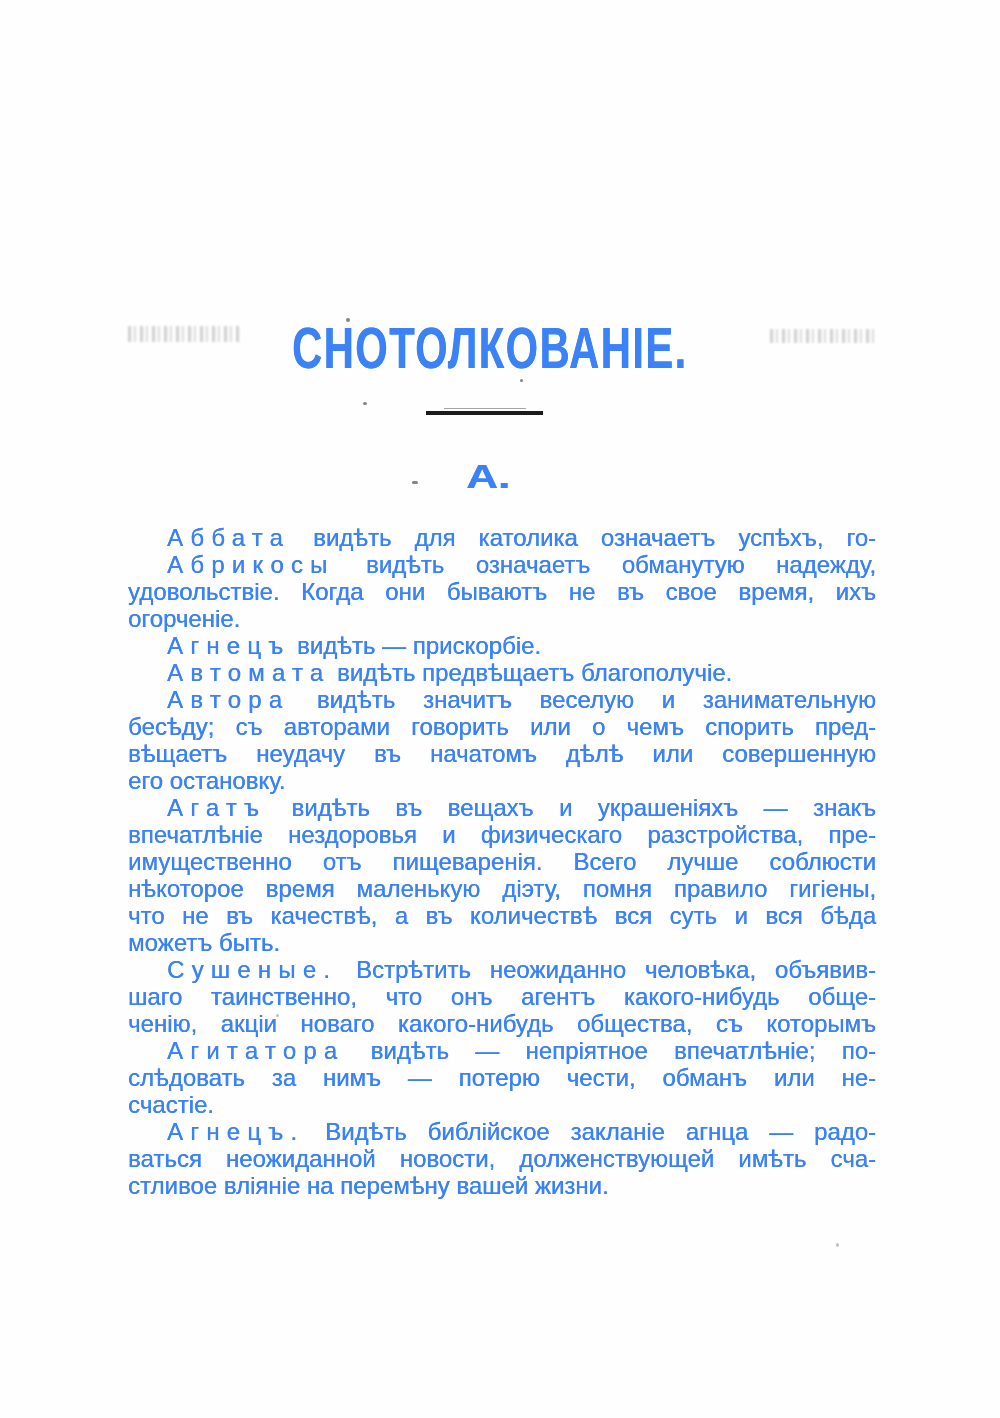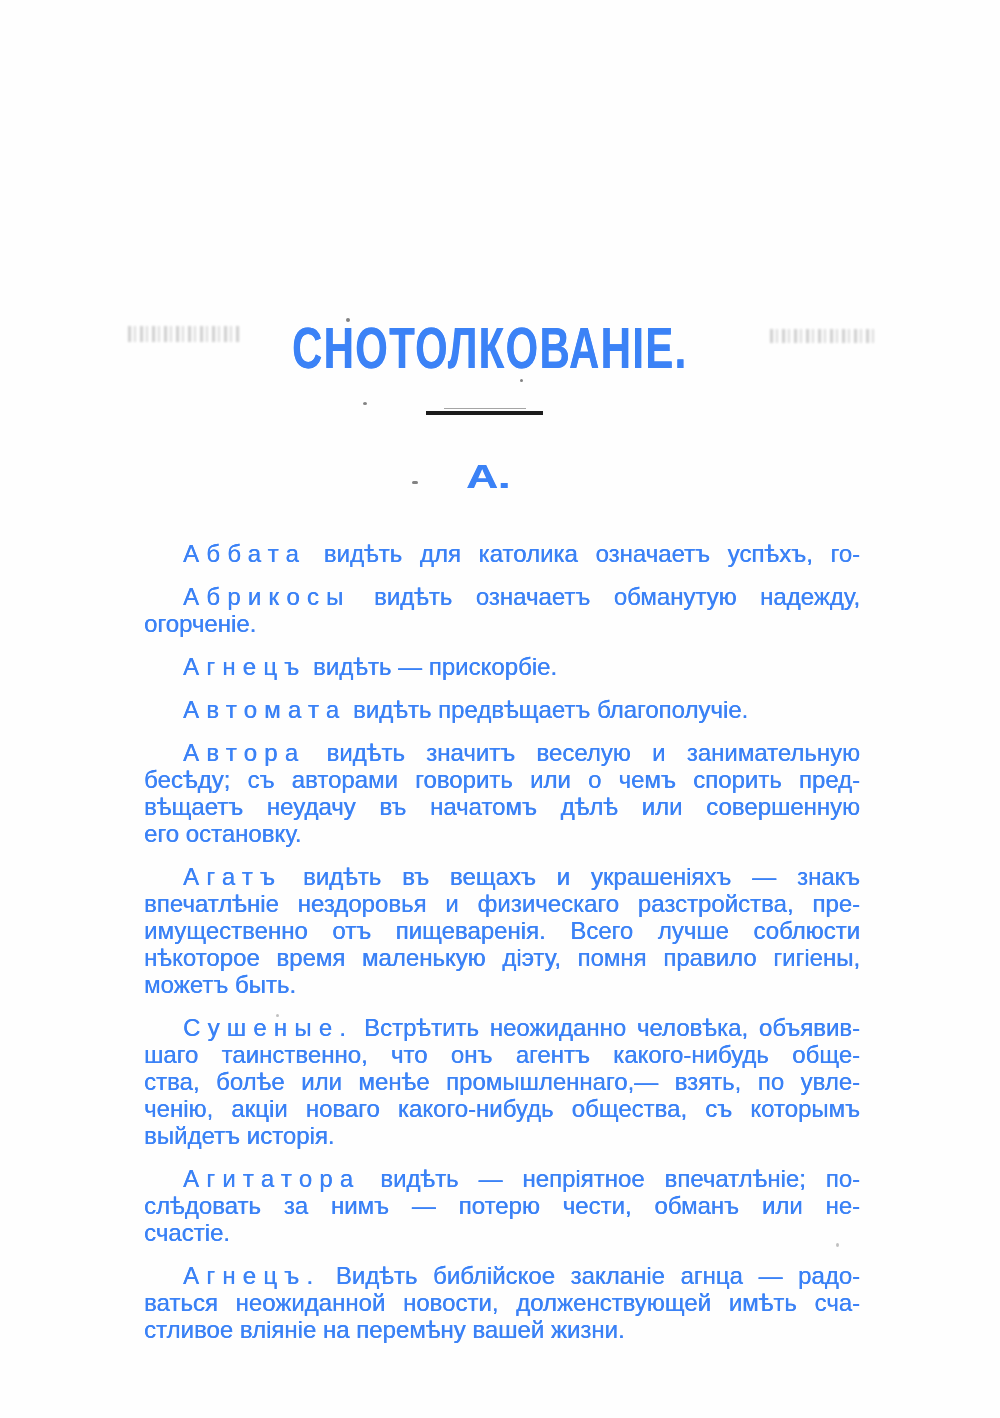--- a/index.html
+++ b/index.html
@@ -75,21 +75,21 @@
     transform-origin: 50% 50%;
     text-shadow: 0.5px 0 0 currentColor;
   }
   
   .entries {
     position: absolute;
     left: 128px;
     top: 524px;
     width: 748px;
   }
-  .para { margin: 16px; }
+  .para { margin: 0; }
   .line {
     font-size: 24px;
     line-height: 27px;
     text-align: justify;
     text-align-last: justify;
     text-shadow: 0.35px 0 0 currentColor;
   }
   .line.first { padding-left: 39px; }
   .line.last { text-align-last: left; }
   .head { letter-spacing: 0.3em; }
@@ -133,47 +133,47 @@
   <h2 class="section">
     <span class="section-inner">А.</span>
   </h2>
 
   <div class="entries">
       <div class="para">
         <div class="line first"><span class="head">Аббата</span> видѣть для католика означаетъ успѣхъ, го-</div>
       </div>
       <div class="para">
         <div class="line first"><span class="head">Абрикосы</span> видѣть означаетъ обманутую надежду,</div>
+        <div class="line">удовольствіе. Когда они бываютъ не въ свое время, ихъ</div>
         <div class="line last">огорченіе.</div>
       </div>
       <div class="para">
         <div class="line first last"><span class="head">Агнецъ</span> видѣть — прискорбіе.</div>
       </div>
       <div class="para">
         <div class="line first last"><span class="head">Автомата</span> видѣть предвѣщаетъ благополучіе.</div>
       </div>
       <div class="para">
         <div class="line first"><span class="head">Автора</span> видѣть значитъ веселую и занимательную</div>
         <div class="line">бесѣду; съ авторами говорить или о чемъ спорить пред-</div>
         <div class="line">вѣщаетъ неудачу въ начатомъ дѣлѣ или совершенную</div>
         <div class="line last">его остановку.</div>
       </div>
       <div class="para">
         <div class="line first"><span class="head">Агатъ</span> видѣть въ вещахъ и украшеніяхъ — знакъ</div>
         <div class="line">впечатлѣніе нездоровья и физическаго разстройства, пре-</div>
         <div class="line">имущественно отъ пищеваренія. Всего лучше соблюсти</div>
         <div class="line">нѣкоторое время маленькую діэту, помня правило гигіены,</div>
+        <div class="line">что не въ качествѣ, а въ количествѣ вся суть и вся бѣда</div>
         <div class="line last">можетъ быть.</div>
       </div>
       <div class="para">
         <div class="line first"><span class="head">Сушеные.</span> Встрѣтить неожиданно человѣка, объявив-</div>
         <div class="line">шаго таинственно, что онъ агентъ какого-нибудь обще-</div>
-        <div class="line">ства, болѣе или менѣе промышленнаго,— взять, по увле-</div>
         <div class="line">ченію, акціи новаго какого-нибудь общества, съ которымъ</div>
-        <div class="line last">выйдетъ исторія.</div>
       </div>
       <div class="para">
         <div class="line first"><span class="head">Агитатора</span> видѣть — непріятное впечатлѣніе; по-</div>
         <div class="line">слѣдовать за нимъ — потерю чести, обманъ или не-</div>
         <div class="line last">счастіе.</div>
       </div>
       <div class="para">
         <div class="line first"><span class="head">Агнецъ.</span> Видѣть библійское закланіе агнца — радо-</div>
         <div class="line">ваться неожиданной новости, долженствующей имѣть сча-</div>
         <div class="line last">стливое вліяніе на перемѣну вашей жизни.</div>

